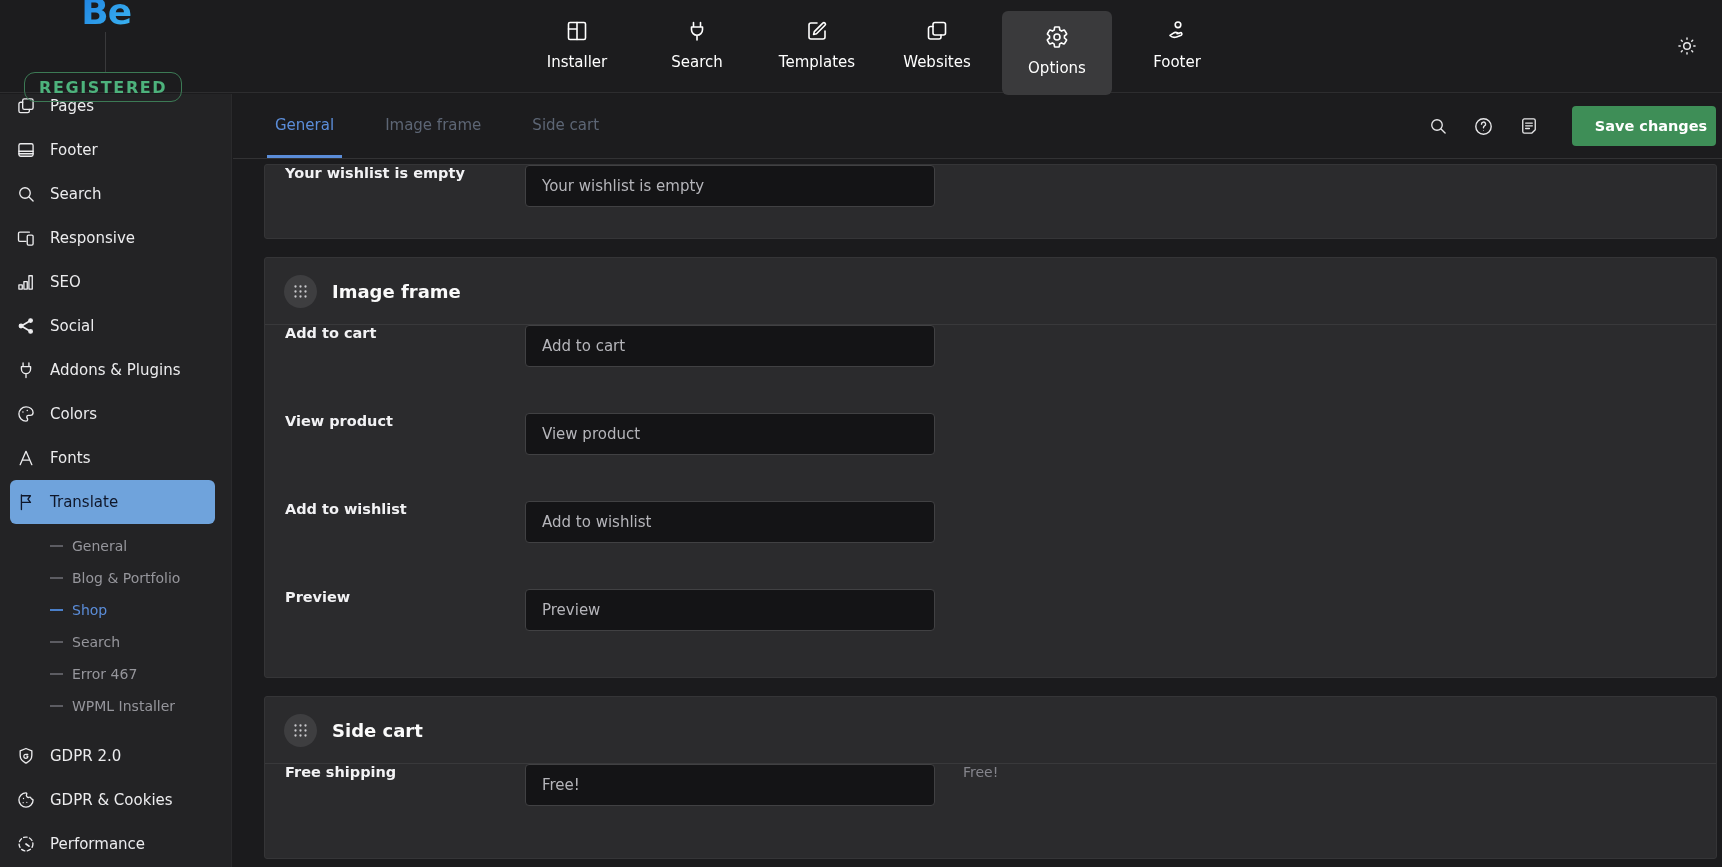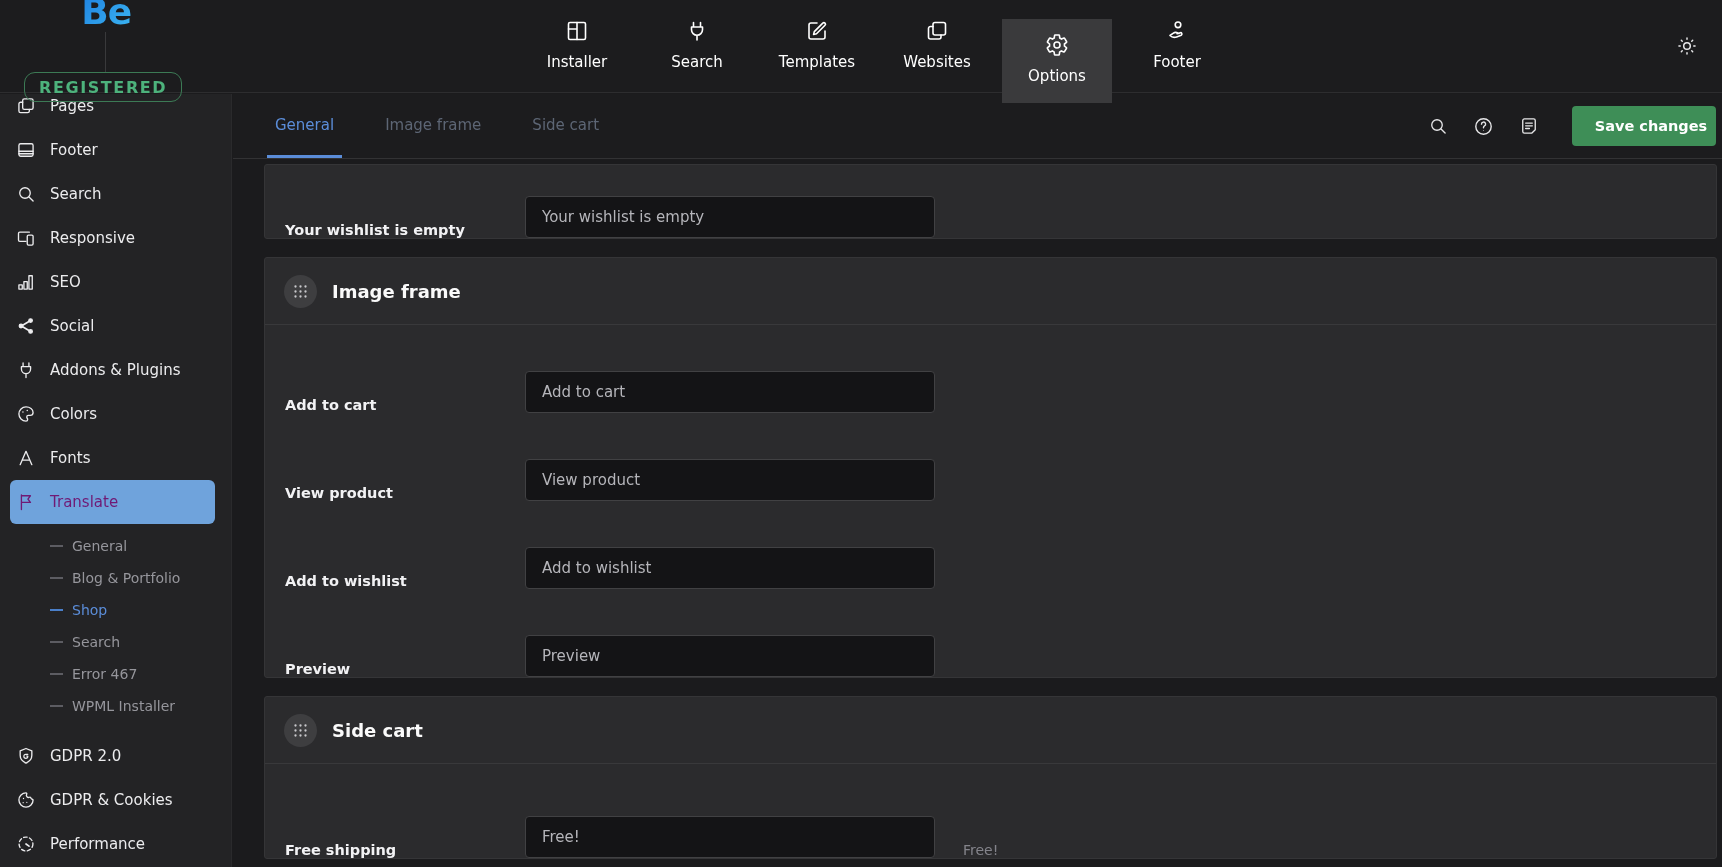--- a/index.html
+++ b/index.html
@@ -18,31 +18,31 @@
   .logo{margin-left:30px;font-size:36px;font-weight:bold;letter-spacing:-1px;
     background:linear-gradient(135deg,#1d7fe0,#3cb6f2);-webkit-background-clip:text;background-clip:text;
     color:#2499ee;-webkit-text-fill-color:transparent;}
   .brand-divider{width:1px;height:40px;background:#39393b;margin-left:28px;}
   .badge{margin-left:24px;border:1px solid #3c7a55;color:#4db27c;border-radius:11px;
     padding:5px 14px 4px;font-size:16px;font-weight:bold;letter-spacing:1.6px;}
   .topnav{position:absolute;left:50%;transform:translateX(calc(-50% + 16px));top:0;height:93px;display:flex;}
   .nav-item{width:110px;margin:0 5px;display:flex;flex-direction:column;align-items:center;
     justify-content:center;gap:10px;color:#fff;font-size:15px;cursor:pointer;padding-bottom:4px;}
   .nav-item .nav-icon{height:24px;}
-  .nav-item.active{background:#3a3a3c;border-radius:0;height:84px;margin-top:19px;}
+  .nav-item.active{background:#3a3a3c;border-radius:6px;height:84px;margin-top:11px;}
   .topbar-right{margin-left:auto;margin-right:24px;color:#e9e9eb;}
   .icon-btn{cursor:pointer;display:block;}
 
   
   .sidebar{position:absolute;top:94px;left:0;bottom:0;width:232px;background:#232325;
     border-right:1px solid #2a2a2c;overflow:hidden;}
   .side-list{margin-top:-10px;}
   .side-item{height:44px;display:flex;align-items:center;font-size:15px;color:#ececee;cursor:pointer;}
   .side-item .side-icon{width:24px;margin:0 12px 0 14px;display:flex;justify-content:center;}
-  .side-item.active{background:#6fa3dc;border-radius:6px;margin:0 16px 0 10px;color:#701a75;}
+  .side-item.active{background:#6fa3dc;border-radius:6px;margin:0 16px 0 10px;color:#0f172a;}
   .side-item.active .side-icon{margin-left:4px;}
   .sub-list{margin:6px 0 12px;}
   .sub-item{height:32px;display:flex;align-items:center;font-size:14px;color:#96969c;cursor:pointer;}
   .sub-dash{width:13px;border-top:2px solid #5c5c62;margin:0 9px 0 50px;}
   .sub-item.active{color:#5b8dd9;}
   .sub-item.active .sub-dash{border-top-color:#4a7fc9;}
 
   
   .tabbar{position:absolute;top:94px;left:233px;right:0;height:65px;background:#1c1c1e;
     border-bottom:1px solid #323234;display:flex;align-items:stretch;}
@@ -55,21 +55,21 @@
     font-size:14.5px;font-weight:bold;font-family:inherit;cursor:pointer;margin-left:8px;padding-left:20px;}
 
   
   .content{position:absolute;top:160px;left:233px;right:0;bottom:0;background:#1b1b1d;
     padding:4px 5px 0 31px;overflow:hidden;}
   .panel{background:#2b2b2d;border:1px solid #353537;border-radius:3px;margin-bottom:18px;}
   .section-header{height:67px;display:flex;align-items:center;border-bottom:1px solid #39393b;padding-left:19px;}
   .handle{width:33px;height:33px;border-radius:50%;background:#3e3e40;color:#c9c9cc;
     display:flex;align-items:center;justify-content:center;margin-right:15px;cursor:grab;}
   .section-title{font-size:18px;font-weight:600;color:#fafafa;margin:0;}
-  .field-row{height:88px;display:flex;align-items:flex-end;padding-left:20px;}
+  .field-row{height:88px;display:flex;align-items:flex-start;padding-left:20px;}
   .panel-first .field-row{height:73px;}
   .panel-last .field-row{height:94px;}
   .field-label{width:240px;font-size:14.5px;font-weight:600;color:#f2f2f4;padding-right:14px;}
   .field-input{width:410px;height:42px;background:#141416;border:1px solid #414143;border-radius:4px;
     color:#b5b5ba;font-size:15px;font-family:inherit;padding:0 16px;outline:none;}
   .field-hint{margin-left:28px;font-size:14px;color:#84848b;}
 </style>
 </head>
 <body>
 

